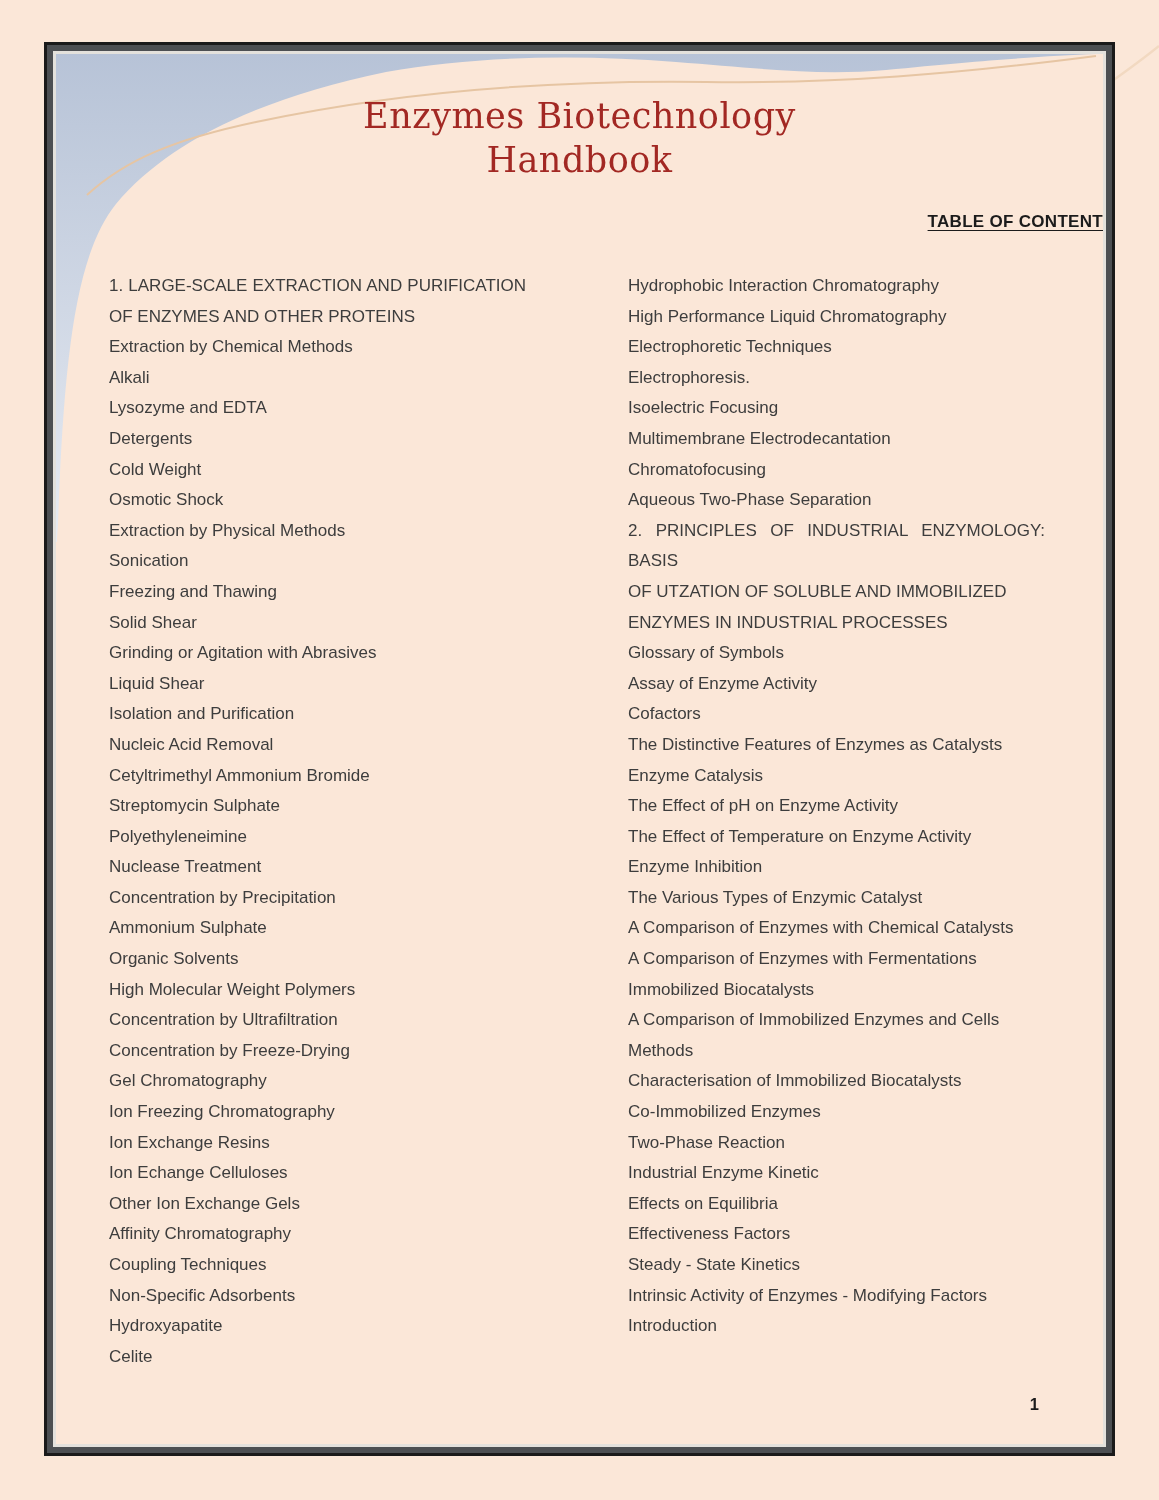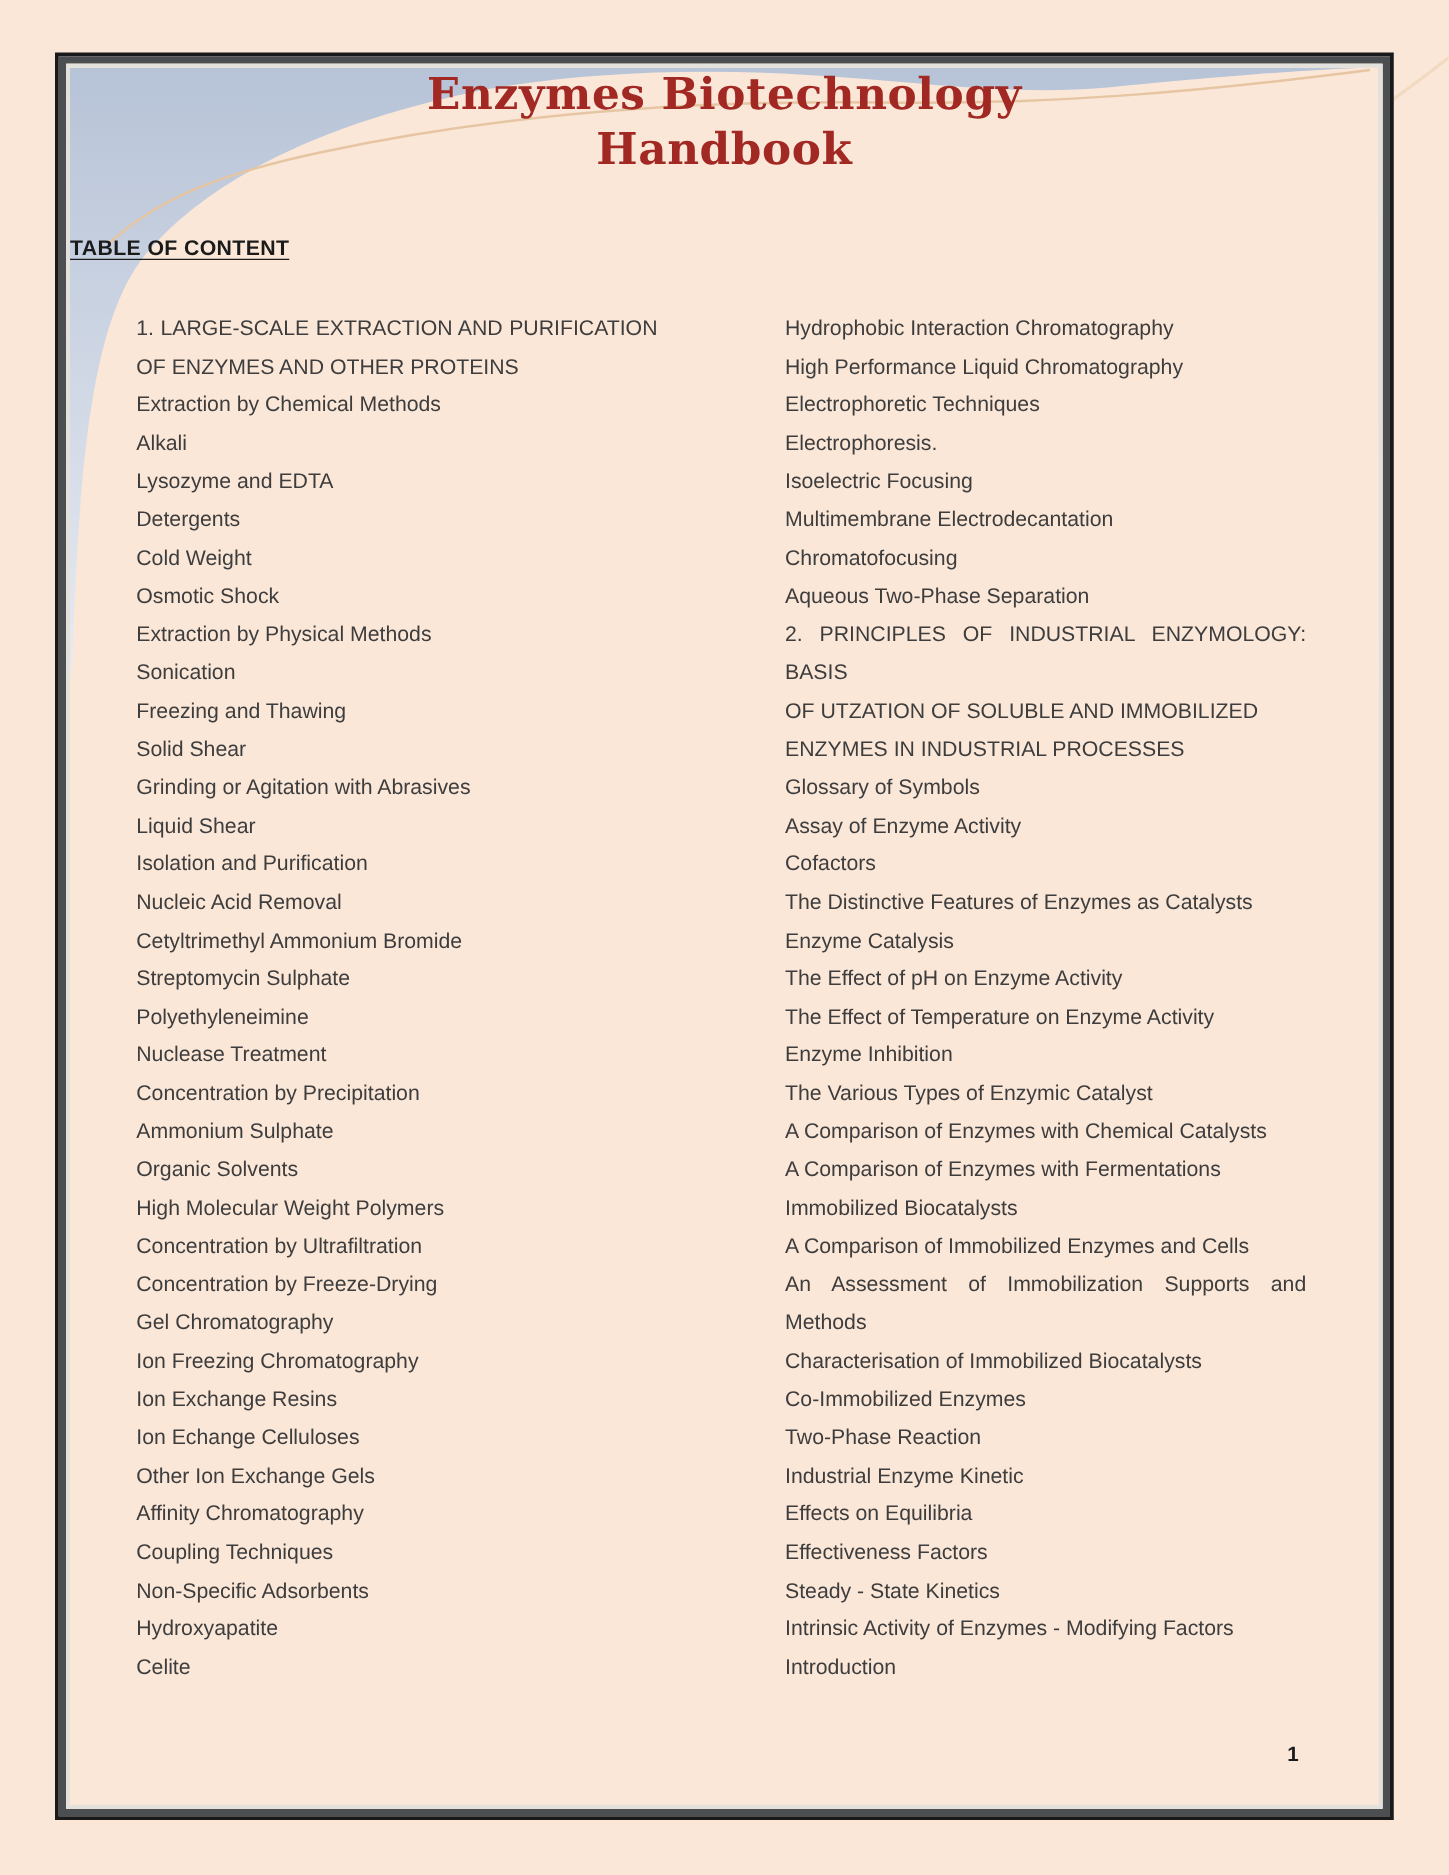--- a/index.html
+++ b/index.html
@@ -39,31 +39,32 @@
     background: var(--page-background);
     overflow:hidden;
   }
   .header-decor {
     position:absolute; top:0; left:0;
     width:100%; height:500px;
     pointer-events:none;
   }
   .content { position:relative; z-index:1; }
   .book-title {
+    margin-top:40px;
     text-align:center;
     font-family:"DejaVu Serif", serif;
-    font-weight:700;
+    font-weight:400;
     font-size:35px;
     line-height:44px;
     letter-spacing:0.5px;
     color: var(--title-red);
   }
   .toc-heading {
-    margin-top:47px;
-    text-align:left;
+    margin-top:30px;
+    text-align:right;
     font-weight:700;
     font-size:17px;
     letter-spacing:0.3px;
     text-decoration:underline;
     text-underline-offset:3px;
     color: var(--heading-text);
   }
   .columns {
     display:flex;
     gap:102px;
@@ -188,21 +189,20 @@
               <div class="toc-line">The Distinctive Features of Enzymes as Catalysts</div>
               <div class="toc-line">Enzyme Catalysis</div>
               <div class="toc-line">The Effect of pH on Enzyme Activity</div>
               <div class="toc-line">The Effect of Temperature on Enzyme Activity</div>
               <div class="toc-line">Enzyme Inhibition</div>
               <div class="toc-line">The Various Types of Enzymic Catalyst</div>
               <div class="toc-line">A Comparison of Enzymes with Chemical Catalysts</div>
               <div class="toc-line">A Comparison of Enzymes with Fermentations</div>
               <div class="toc-line">Immobilized Biocatalysts</div>
               <div class="toc-line">A Comparison of Immobilized Enzymes and Cells</div>
-              <div class="toc-line justify">An Assessment of Immobilization Supports and</div>
               <div class="toc-line">Methods</div>
               <div class="toc-line">Characterisation of Immobilized Biocatalysts</div>
               <div class="toc-line">Co-Immobilized Enzymes</div>
               <div class="toc-line">Two-Phase Reaction</div>
               <div class="toc-line">Industrial Enzyme Kinetic</div>
               <div class="toc-line">Effects on Equilibria</div>
               <div class="toc-line">Effectiveness Factors</div>
               <div class="toc-line">Steady - State Kinetics</div>
               <div class="toc-line">Intrinsic Activity of Enzymes - Modifying Factors</div>
               <div class="toc-line">Introduction</div>

